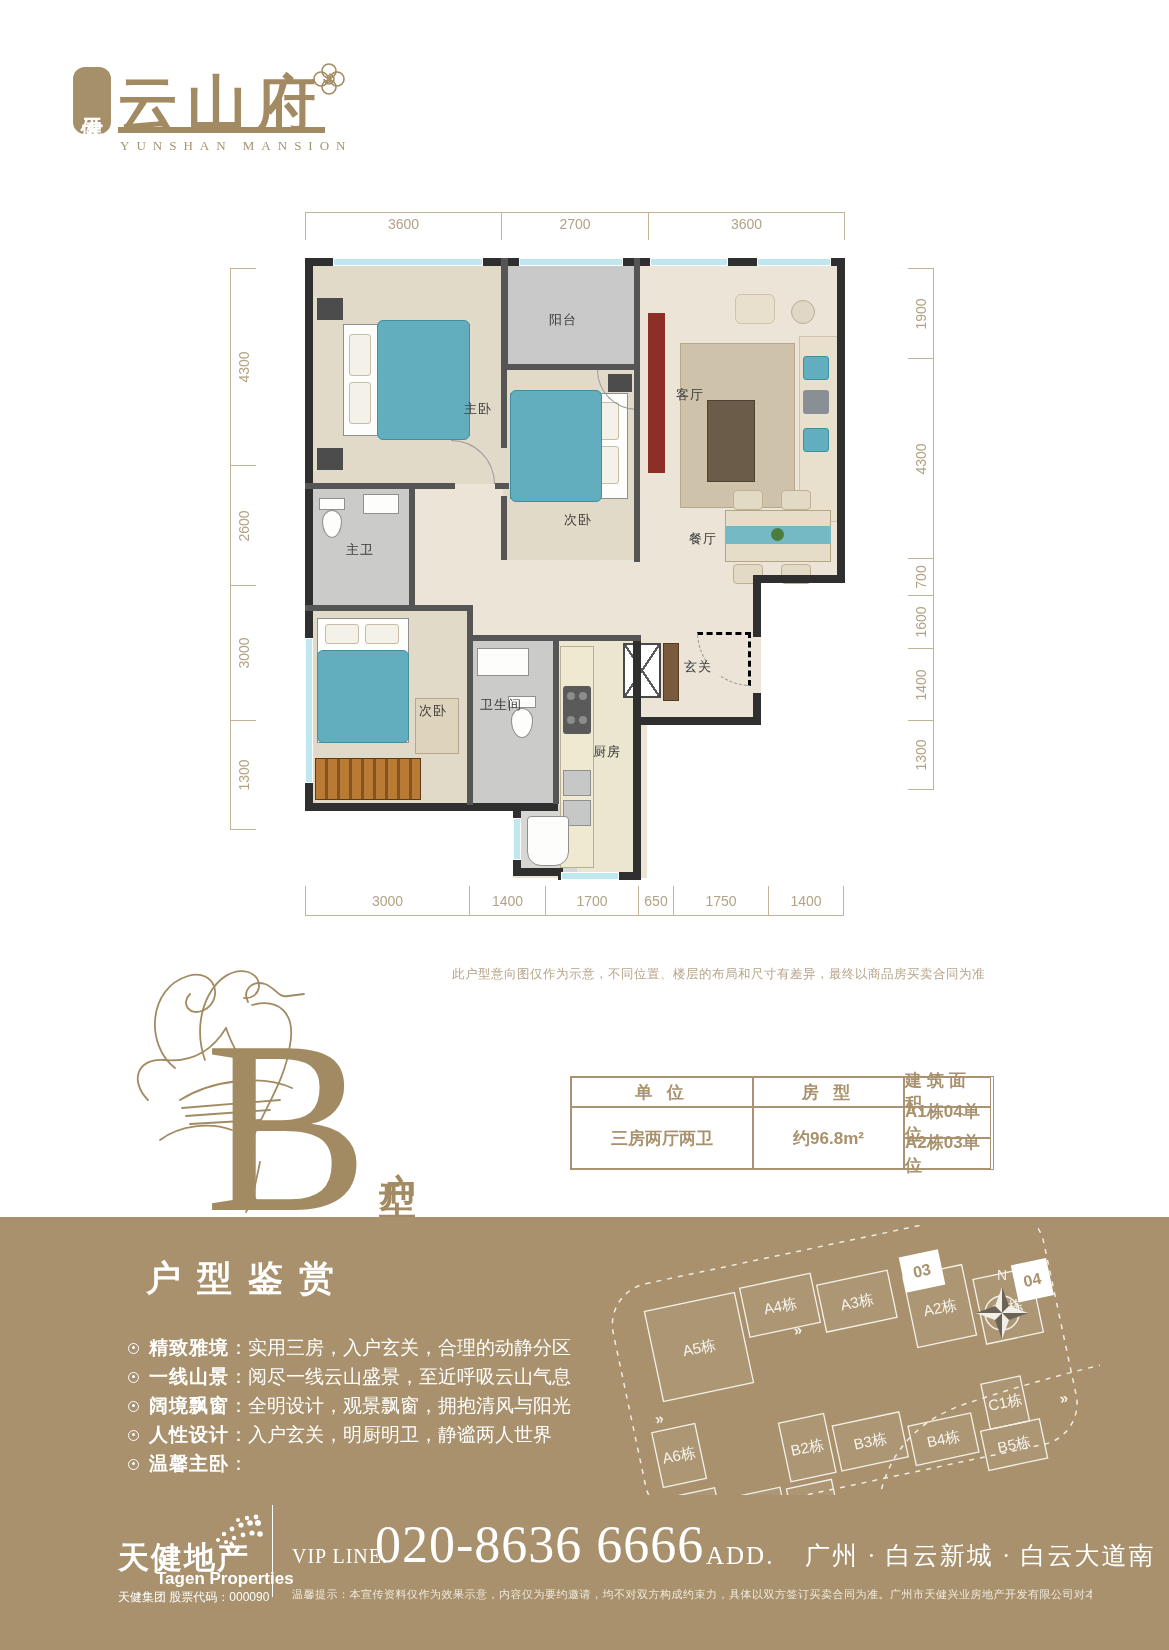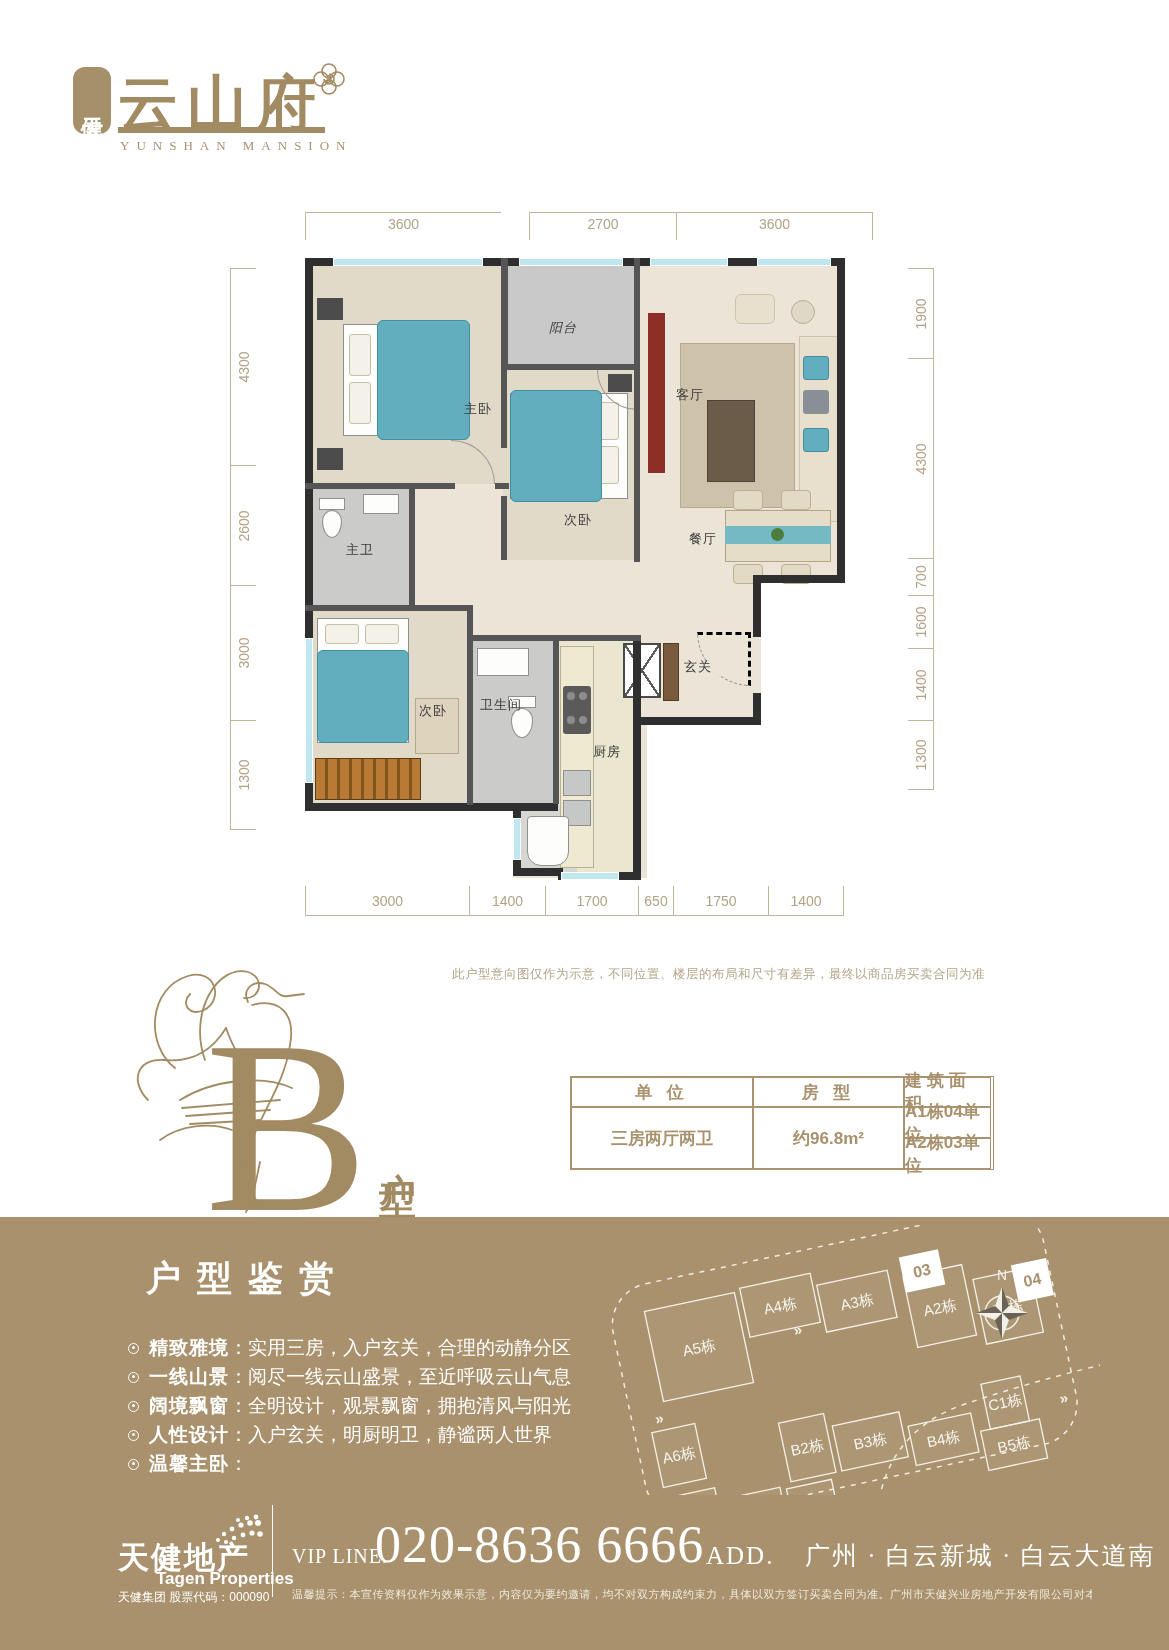--- a/index.html
+++ b/index.html
@@ -79,21 +79,21 @@
         <circle cx="27" cy="19" r="7"></circle>
       <circle cx="19" cy="27" r="7"></circle>
         <circle cx="11" cy="19" r="7"></circle>
       <path d="M19,14 a5,5 0 1,1 -5,5 a3.4,3.4 0 1,0 3.4,-3.4"></path>
     </g>
   </svg>
   <div class="abs brand-en" style="left:120px;top:138px;">YUNSHAN MANSION</div>
 
   <div class="dimrow" id="dim-top" style="left:305px;top:212px;height:28px;">
     <div class="dimseg" style="width:196px;">3600</div>
-    <div class="dimseg" style="width:147px;margin-left:28px;">2700</div>
+    <div class="dimseg" style="width:147px;">2700</div>
     <div class="dimseg" style="width:197px;">3600</div>
   </div>
   <div class="dimrow" id="dim-bottom" style="left:305px;top:886px;height:30px;">
     <div class="dimseg" style="width:164px;">3000</div>
     <div class="dimseg" style="width:76px;">1400</div>
     <div class="dimseg" style="width:93px;">1700</div>
     <div class="dimseg" style="width:35px;">650</div>
     <div class="dimseg" style="width:95px;">1750</div>
     <div class="dimseg" style="width:76px;">1400</div>
   </div>
@@ -243,21 +243,21 @@
 
     <div class="abs win" style="left:28px;top:0;width:150px;height:8px;"></div>
     <div class="abs win" style="left:214px;top:0;width:104px;height:8px;"></div>
     <div class="abs win" style="left:345px;top:0;width:78px;height:8px;"></div>
     <div class="abs win" style="left:452px;top:0;width:74px;height:8px;"></div>
     <div class="abs win" style="left:0;top:380px;width:8px;height:145px;"></div>
     <div class="abs win" style="left:208px;top:560px;width:8px;height:42px;"></div>
     <div class="abs win" style="left:256px;top:614px;width:58px;height:8px;"></div>
 
     <span class="rlabel" style="left:173px;top:151px;">主卧</span>
-    <span class="rlabel" style="left:258px;top:70px;font-style:italic;">阳台</span>
+    <span class="rlabel" style="left:258px;top:62px;">阳台</span>
     <span class="rlabel" style="left:385px;top:137px;">客厅</span>
     <span class="rlabel" style="left:273px;top:262px;">次卧</span>
     <span class="rlabel" style="left:398px;top:281px;">餐厅</span>
     <span class="rlabel" style="left:55px;top:292px;">主卫</span>
     <span class="rlabel" style="left:128px;top:453px;">次卧</span>
     <span class="rlabel" style="left:196px;top:447px;">卫生间</span>
     <span class="rlabel" style="left:302px;top:494px;">厨房</span>
     <span class="rlabel" style="left:393px;top:409px;">玄关</span>
   </div>
 

